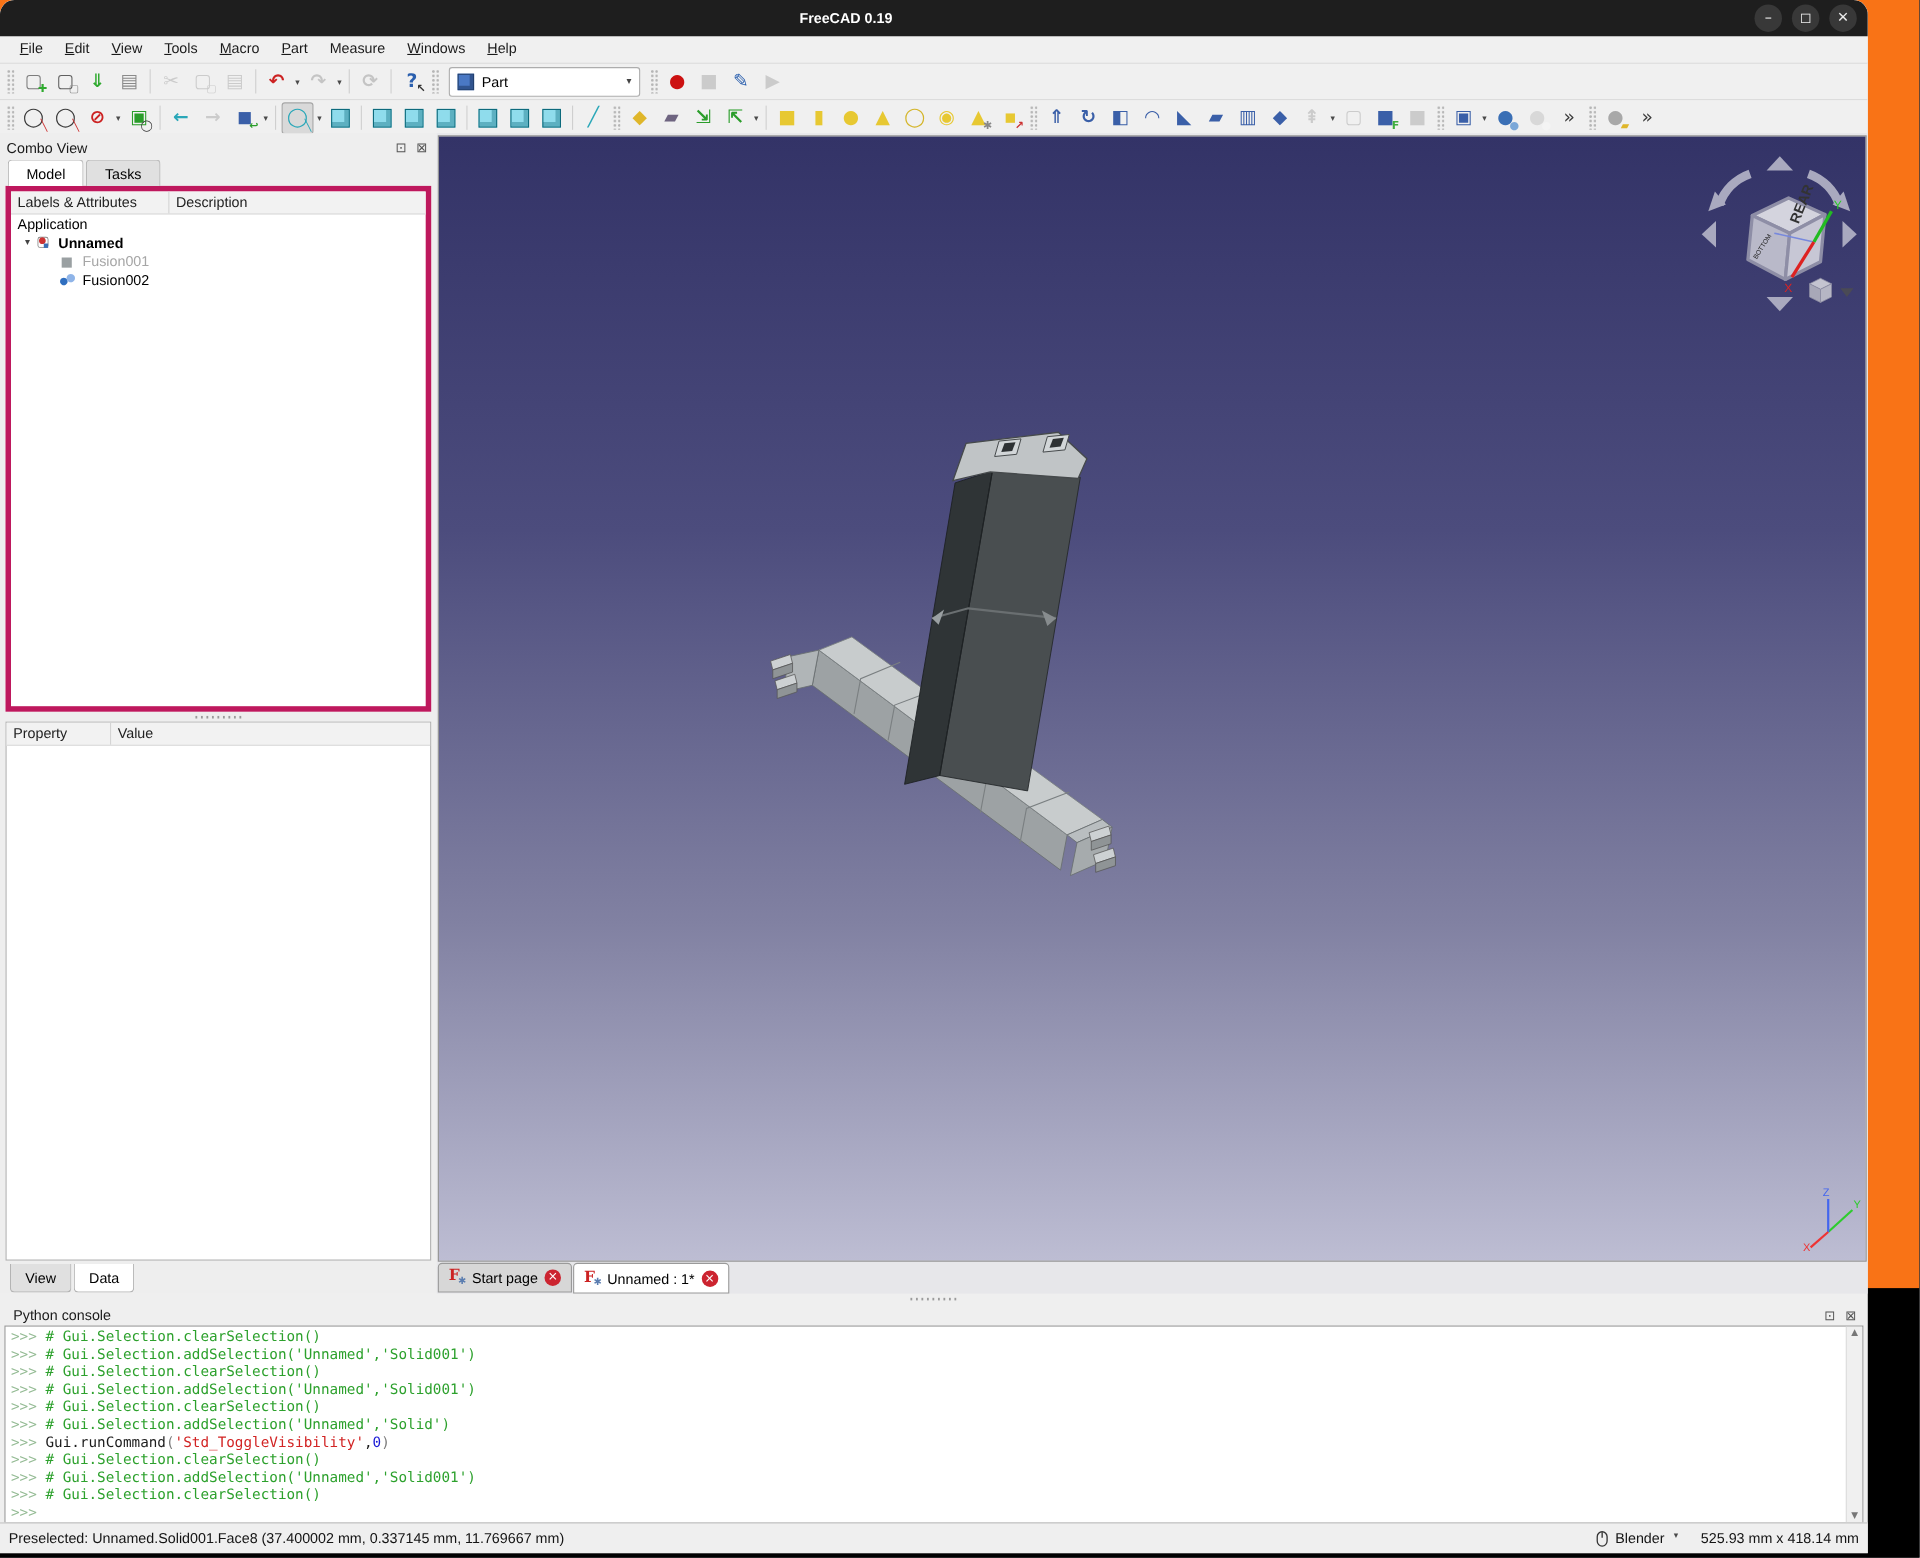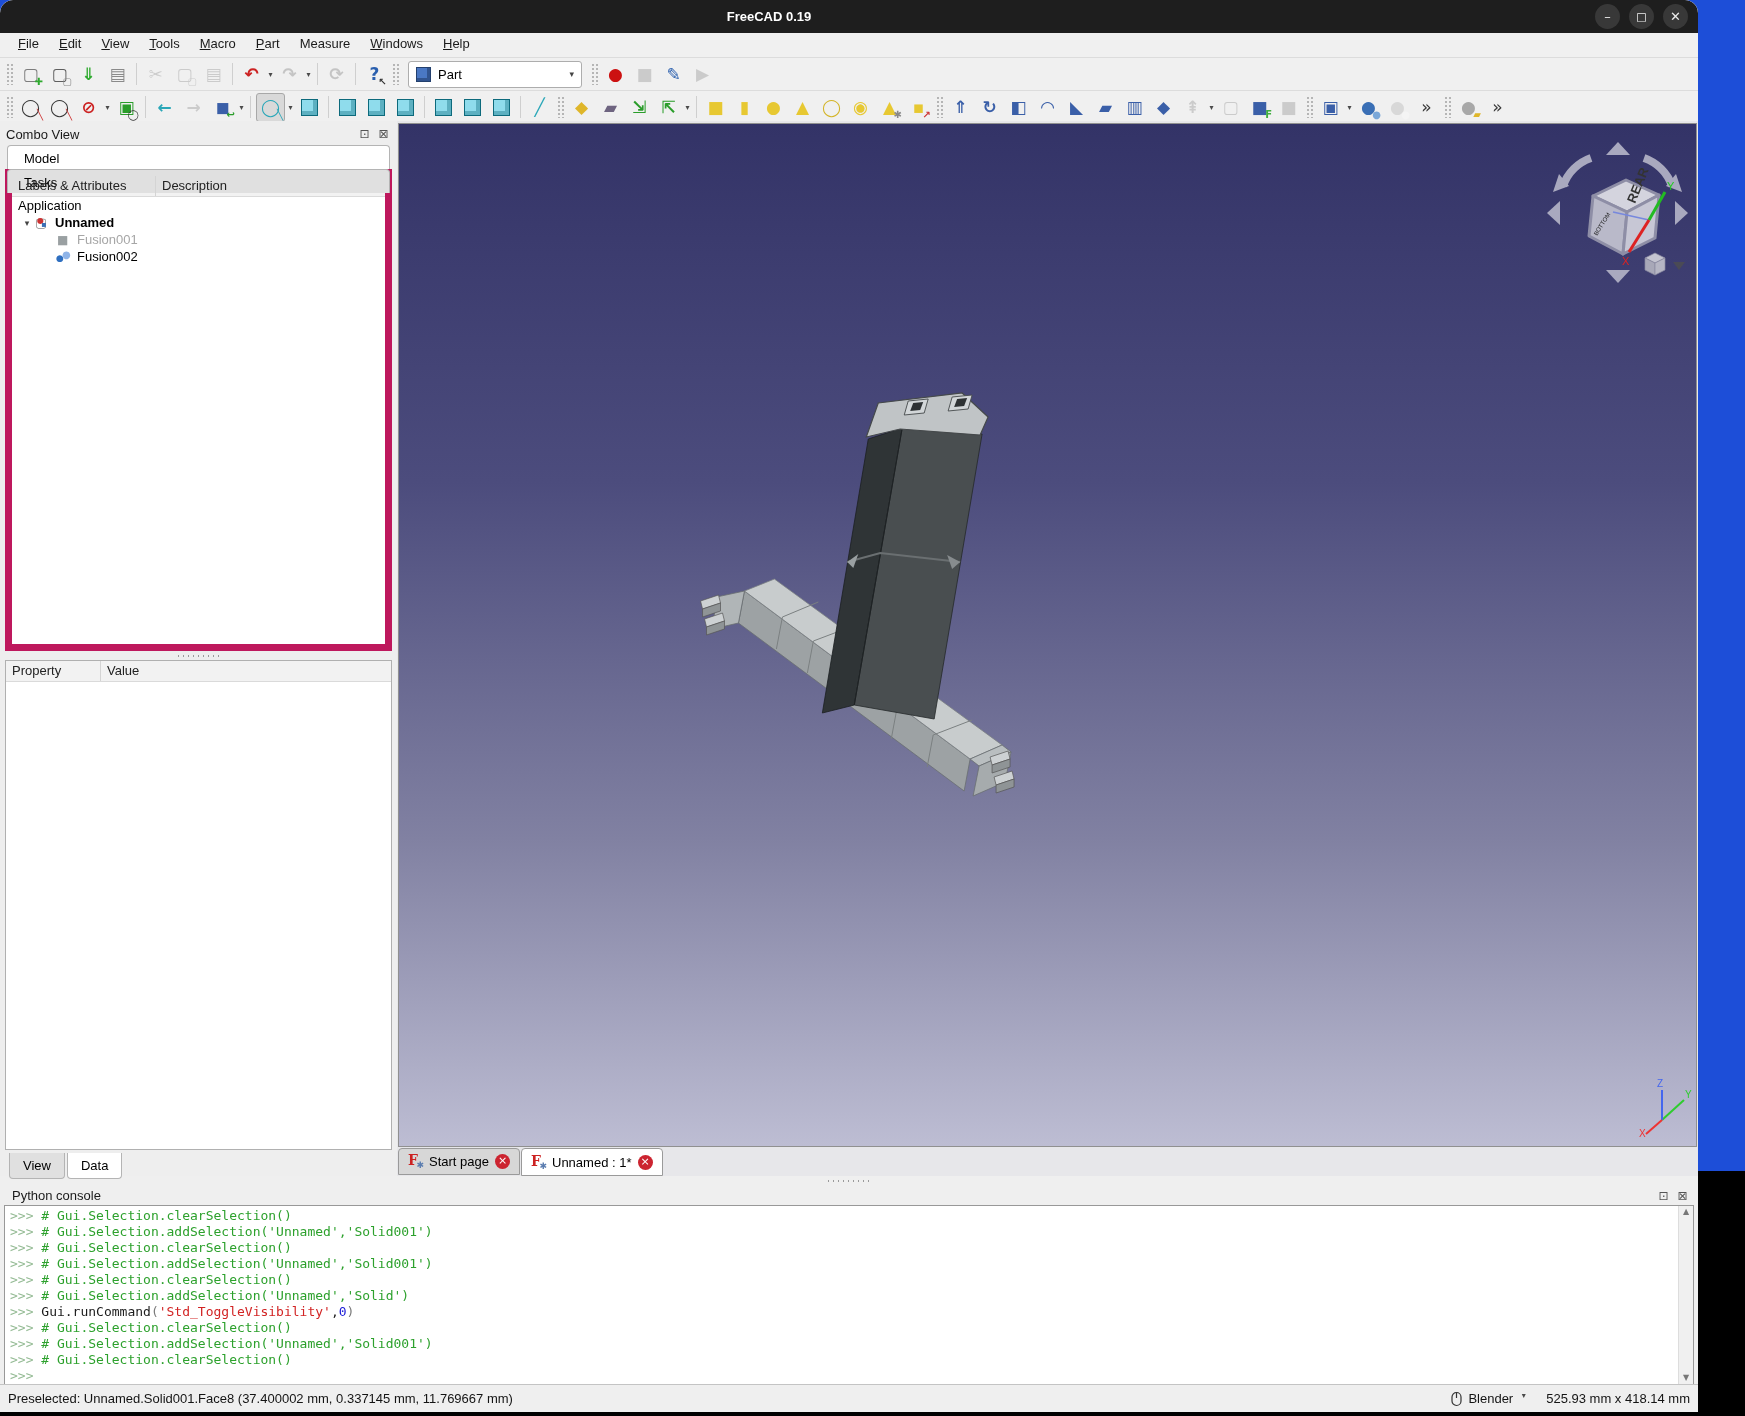--- a/index.html
+++ b/index.html
@@ -1,17 +1,17 @@
 <!DOCTYPE html>
 <html style="--titlebar: #1e1e1e; --viewport-top: #333367; --viewport-bottom: #bdbdd3; --accent-teal: #2aa7b8; --comment-green: #2da12d; --string-red: #d22424; --number-blue: #1a1ad6; --selection-red: #cc2430;"><head>
 <meta charset="utf-8">
 <style>
   html,body{margin:0;padding:0;width:1745px;height:1416px;overflow:hidden;background:#000;
     font-family:"Liberation Sans",sans-serif;-webkit-font-smoothing:antialiased;}
-  .screen{position:relative;width:1745px;height:1171px;background:#1d4ed8;text-decoration:underline;}
+  .screen{position:relative;width:1745px;height:1171px;background:#f97316;text-decoration:underline;}
   .window{position:absolute;left:0;top:0;width:1698px;height:1412px;background:#efefef;
     border-radius:13px 13px 0 0;overflow:hidden;}
   
   .titlebar{position:relative;height:33px;background:var(--titlebar,#1e1e1e);border-radius:13px 13px 0 0;}
   .tb-title{position:absolute;left:0;right:160px;top:0;height:33px;line-height:33px;text-align:center;
     color:#fff;font-size:13px;font-weight:bold;}
   .winbtns{position:absolute;right:10px;top:4px;display:flex;gap:9px;}
   .winbtn{width:25px;height:25px;border-radius:50%;background:#383838;color:#ececec;font-size:13px;
     display:flex;align-items:center;justify-content:center;font-family:"DejaVu Sans",sans-serif;}
   
@@ -36,25 +36,25 @@
     align-items:center;width:158px;padding:0 7px;gap:7px;margin:0 6px;font-size:13px;flex:none;}
   .wbcombo .wbcube{width:13px;height:13px;background:#4a78c4;border:1px solid #23406e;
     box-shadow:inset -3px -3px 0 rgba(20,40,80,.45);flex:none;}
   .wbcombo .caret2{margin-left:auto;color:#444;font-size:9px;font-family:"DejaVu Sans",sans-serif;}
   
   .dock{position:absolute;left:0;top:121px;width:397px;height:1055px;background:#eeeeee;padding:3px 5px 0 5px;box-sizing:border-box;}
   .dock-title{height:20px;display:flex;align-items:center;font-size:13px;color:#1a1a1a;padding:0 1px;}
   .dock-title .sp{flex:1;}
   .dock-ico{width:15px;height:15px;font-size:12px;color:#555;display:flex;align-items:center;justify-content:center;
     font-family:"DejaVu Sans",sans-serif;margin-left:4px;}
-  .dock-tabs{display:flex;height:24px;margin-top:1px;padding-left:2px;flex-direction:column;}
+  .dock-tabs{display:flex;height:24px;margin-top:1px;padding-left:2px;}
   .dtab{padding:3px 16px 0 16px;font-size:13px;border:1px solid #b4b4b4;border-bottom:none;
     border-radius:4px 4px 0 0;background:#e0e0e0;margin-right:2px;line-height:20px;}
   .dtab.active{background:#fff;}
-  .treebox{height:468px;background:#fff;border:7px solid #be185d;overflow:hidden;}
+  .treebox{height:468px;background:#fff;border:5px solid #be185d;overflow:hidden;}
   .gridhdr{display:flex;height:20px;background:#f2f2f2;border-bottom:1px solid #dadada;font-size:13px;color:#222;}
   .gridhdr .c1{width:144px;padding:2px 0 0 6px;border-right:1px solid #d4d4d4;box-sizing:border-box;}
   .gridhdr .c2{flex:1;padding:2px 0 0 6px;}
   .trow{height:17px;display:flex;align-items:center;font-size:13px;white-space:nowrap;}
   .trow .exp{width:14px;font-size:9px;color:#444;text-align:center;flex:none;font-family:"DejaVu Sans",sans-serif;}
   .ticon{width:16px;height:14px;position:relative;margin-right:5px;flex:none;font-family:"DejaVu Sans",sans-serif;}
   .ticon span{position:absolute;line-height:1;}
   .trow .lbl.bold{font-weight:bold;}
   .trow .lbl.muted{color:#a6a6a6;}
   .dsplit{height:8px;position:relative;}

